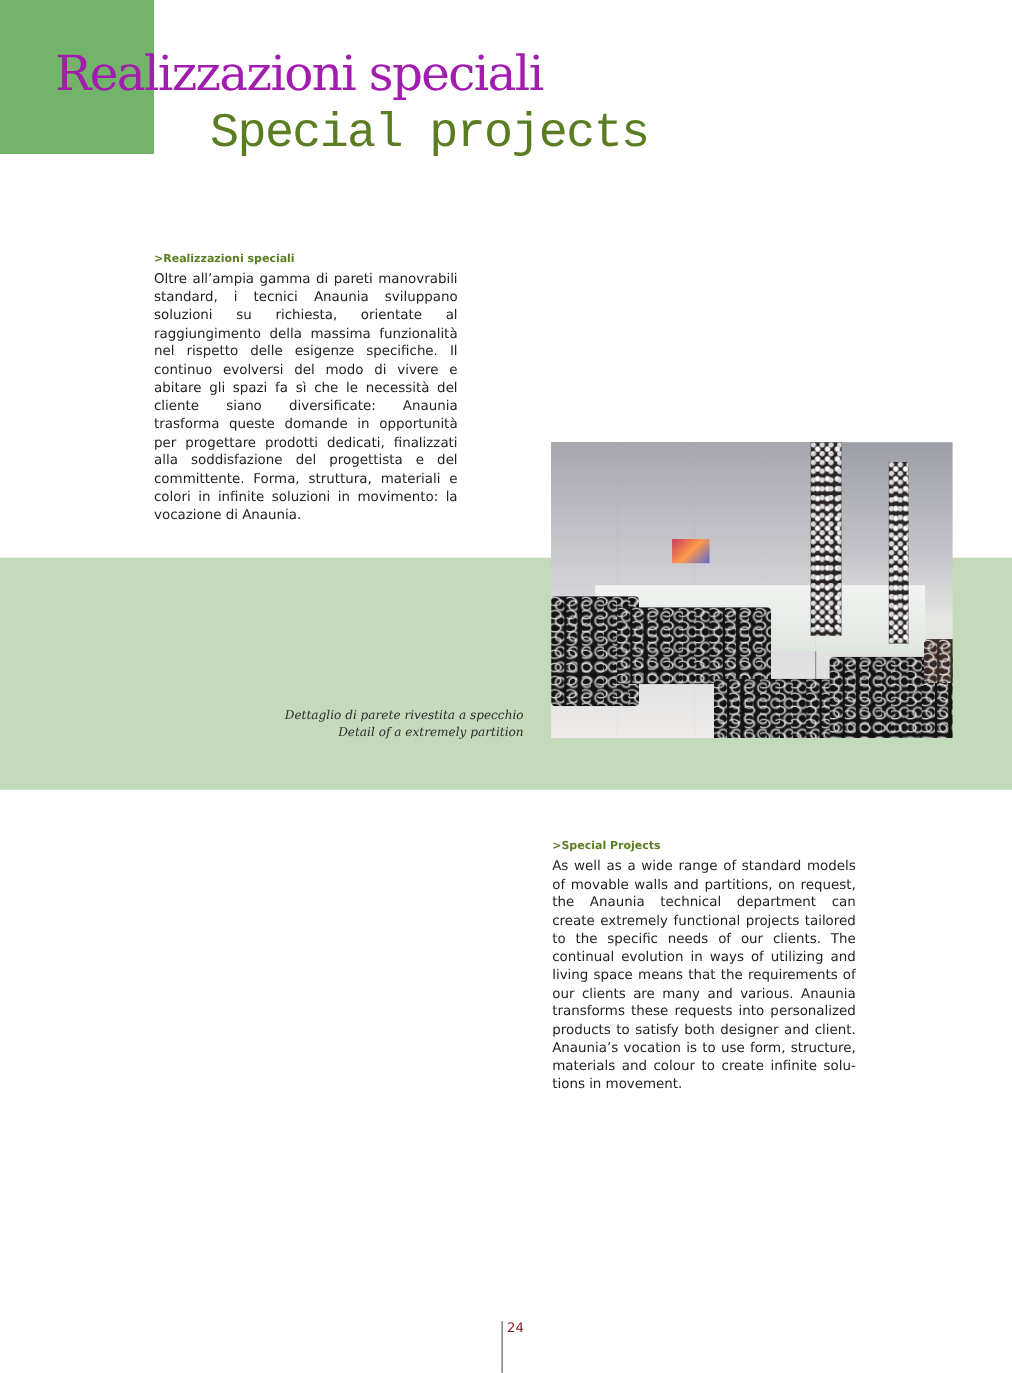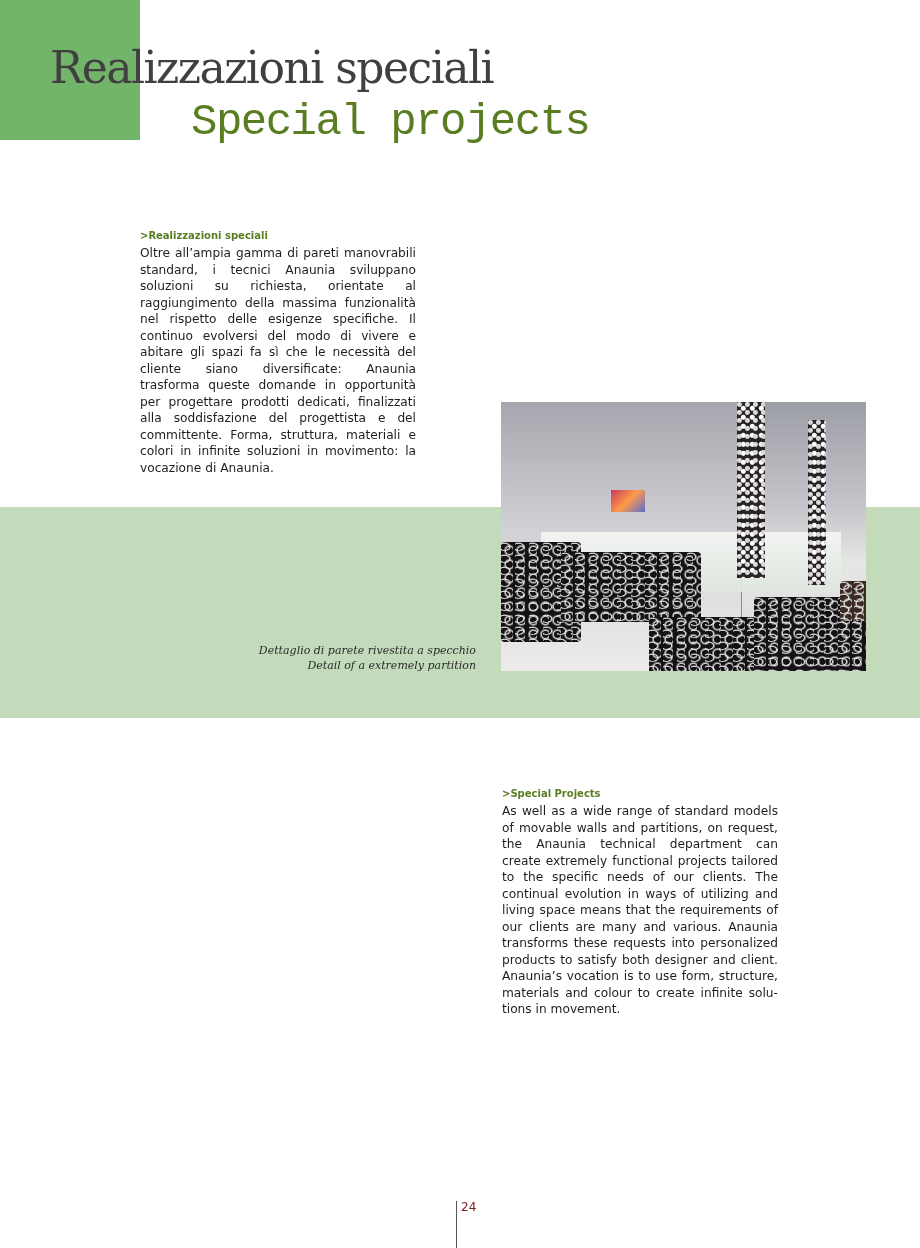--- a/index.html
+++ b/index.html
@@ -1,25 +1,25 @@
 <!DOCTYPE html>
 <html><head>
 <meta charset="utf-8">
 <style>
   html, body { margin:0; padding:0; }
   body { width:920px; height:1248px; position:relative; background:#ffffff; overflow:hidden; font-family:"DejaVu Sans", sans-serif; }
   .green-square { position:absolute; left:0; top:0; width:140px; height:140px; background:#72b56a; }
-  .title-it { position:absolute; left:50px; top:46px; font-family:"DejaVu Serif", serif; font-size:44px; color:#404040; letter-spacing:-1.5px; line-height:1; white-space:nowrap; }
+  .title-it { position:absolute; left:50px; top:46px; font-family:"DejaVu Serif", serif; font-size:44px; color:#a21caf; letter-spacing:-1.5px; line-height:1; white-space:nowrap; }
   .title-en { position:absolute; left:191px; top:100px; font-family:Liberation Mono, monospace; font-size:44px; color:#5a7d22; letter-spacing:-1.5px; line-height:1; white-space:nowrap; }
   .band { position:absolute; left:0; top:507px; width:920px; height:211px; background:#c3dbbb; }
   .section { position:absolute; width:276px; font-size:12.2px; line-height:16.5px; color:#1e1e1e; }
   .section h2 { margin:0 0 1px 0; font-size:10px; font-weight:bold; color:#5a7d22; line-height:16px; }
   .section p { margin:0; text-align:justify; hyphens:manual; }
   .sec-it { left:140px; top:228px; }
-  .sec-en { left:502px; top:762px;margin-top:24px; }
+  .sec-en { left:502px; top:762px; }
   .caption { position:absolute; right:444px; top:643px; text-align:right; font-family:"DejaVu Serif", serif; font-style:italic; font-size:11px; line-height:15px; color:#2a2a2a; }
   .photo { position:absolute; left:501px; top:402px; width:365px; height:269px; overflow:hidden; background:linear-gradient(180deg,#9c9ea6 0%,#c8c6cc 40%,#e6e6e4 60%,#d8d8d8 100%); }
   .photo .mirror { position:absolute; top:0; bottom:0; background:linear-gradient(180deg,#a7a6ae,#d8d7db 55%,#ecebe9); border-right:1px solid #8a8a90; }
   .photo .pattern { position:absolute; background:
       radial-gradient(circle at 30% 30%, #d9d9d9 2px, transparent 3px) 0 0/8px 8px,
       radial-gradient(circle at 70% 70%, #ffffff 2px, transparent 3px) 0 0/9px 9px,
       #2a2426; }
   .photo .counter { position:absolute; left:40px; top:130px; width:300px; height:60px; background:linear-gradient(180deg,#f4f7f3,#dfe6df); opacity:.9; }
   .photo .tv { position:absolute; left:110px; top:88px; width:34px; height:22px; background:linear-gradient(135deg,#c83a5c,#ff9a4a,#5a6bd3); }
   .photo .chair { position:absolute; background:

